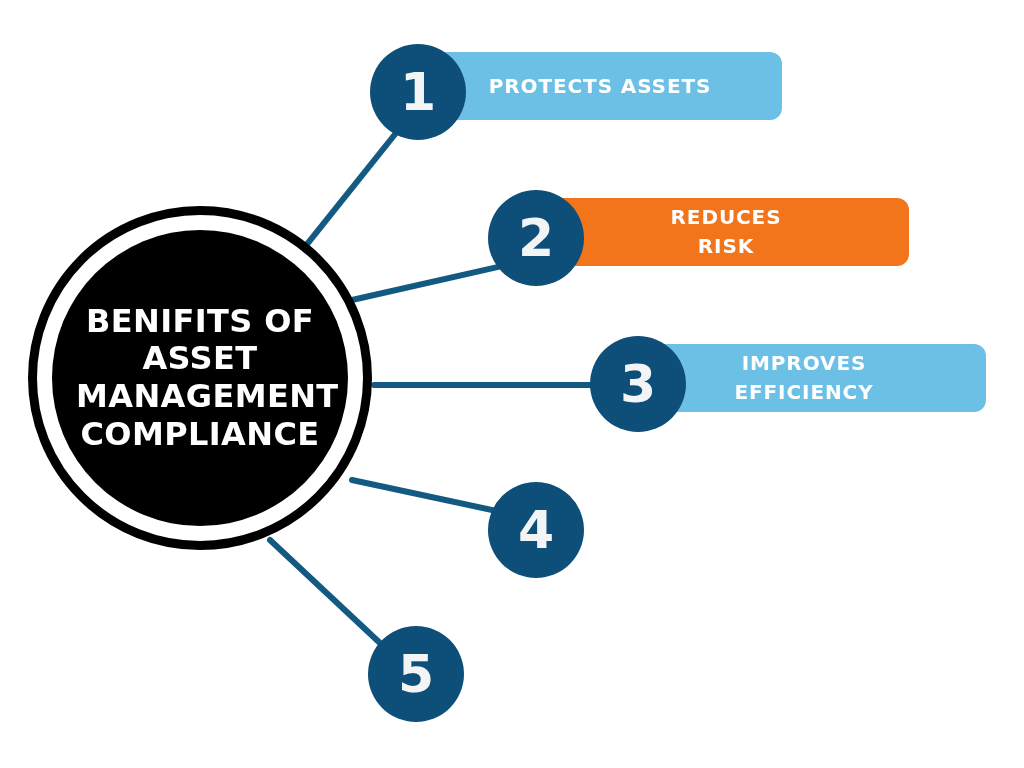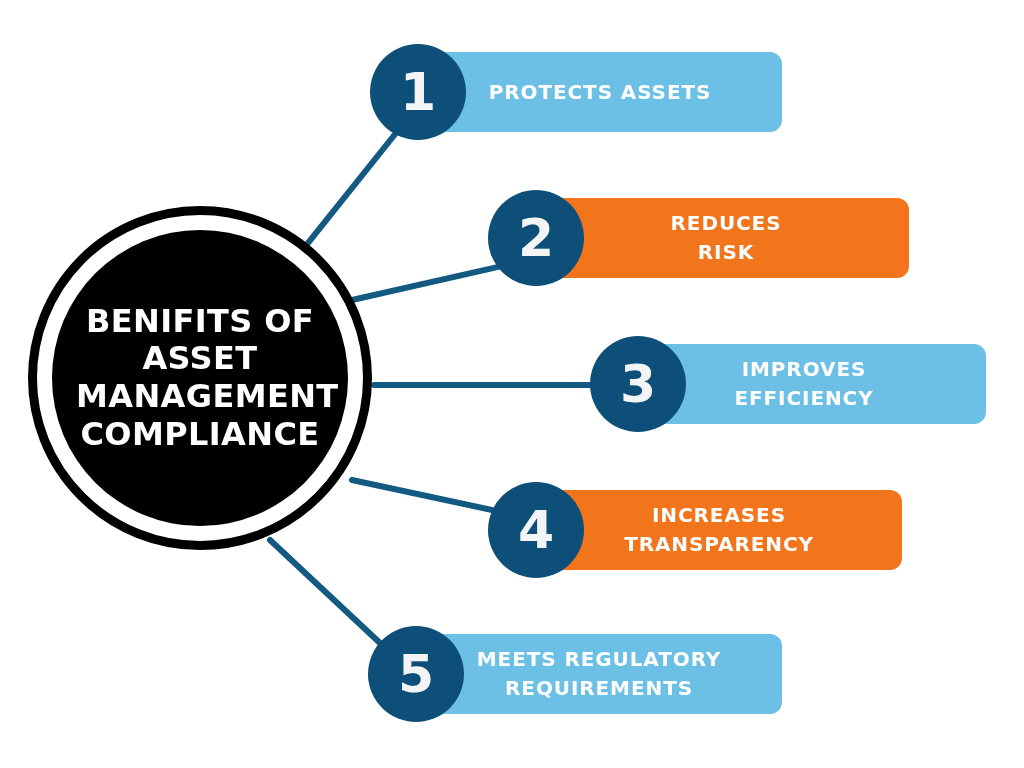--- a/index.html
+++ b/index.html
@@ -76,21 +76,21 @@
 
   
   .row {
     position: absolute;
     z-index: 2;
     height: 96px;
   }
   .bar {
     position: absolute;
     top: 8px;
-    height: 80px;
+    height: 68px;
     border-radius: 12px;
     display: flex;
     align-items: center;
     justify-content: center;
     z-index: 2;
   }
   .bar-label {
     color: #ffffff;
     font-size: 20px;
     font-weight: 900;
@@ -180,32 +180,24 @@
     <div class="bar" style="background:#6cc0e5;">
       <span class="bar-label">IMPROVES
 EFFICIENCY</span>
     </div>
     <div class="badge">
       <span class="badge-num">3</span>
     </div>
   </div>
 
   <div class="row" id="row-4">
-    <div class="bar" style="background:#f2751b;">
-      <span class="bar-label">INCREASES
-TRANSPARENCY</span>
-    </div>
     <div class="badge">
       <span class="badge-num">4</span>
     </div>
   </div>
 
   <div class="row" id="row-5">
-    <div class="bar" style="background:#6cc0e5;">
-      <span class="bar-label">MEETS REGULATORY
-REQUIREMENTS</span>
-    </div>
     <div class="badge">
       <span class="badge-num">5</span>
     </div>
   </div>
 
 </div>
 
 </body></html>

